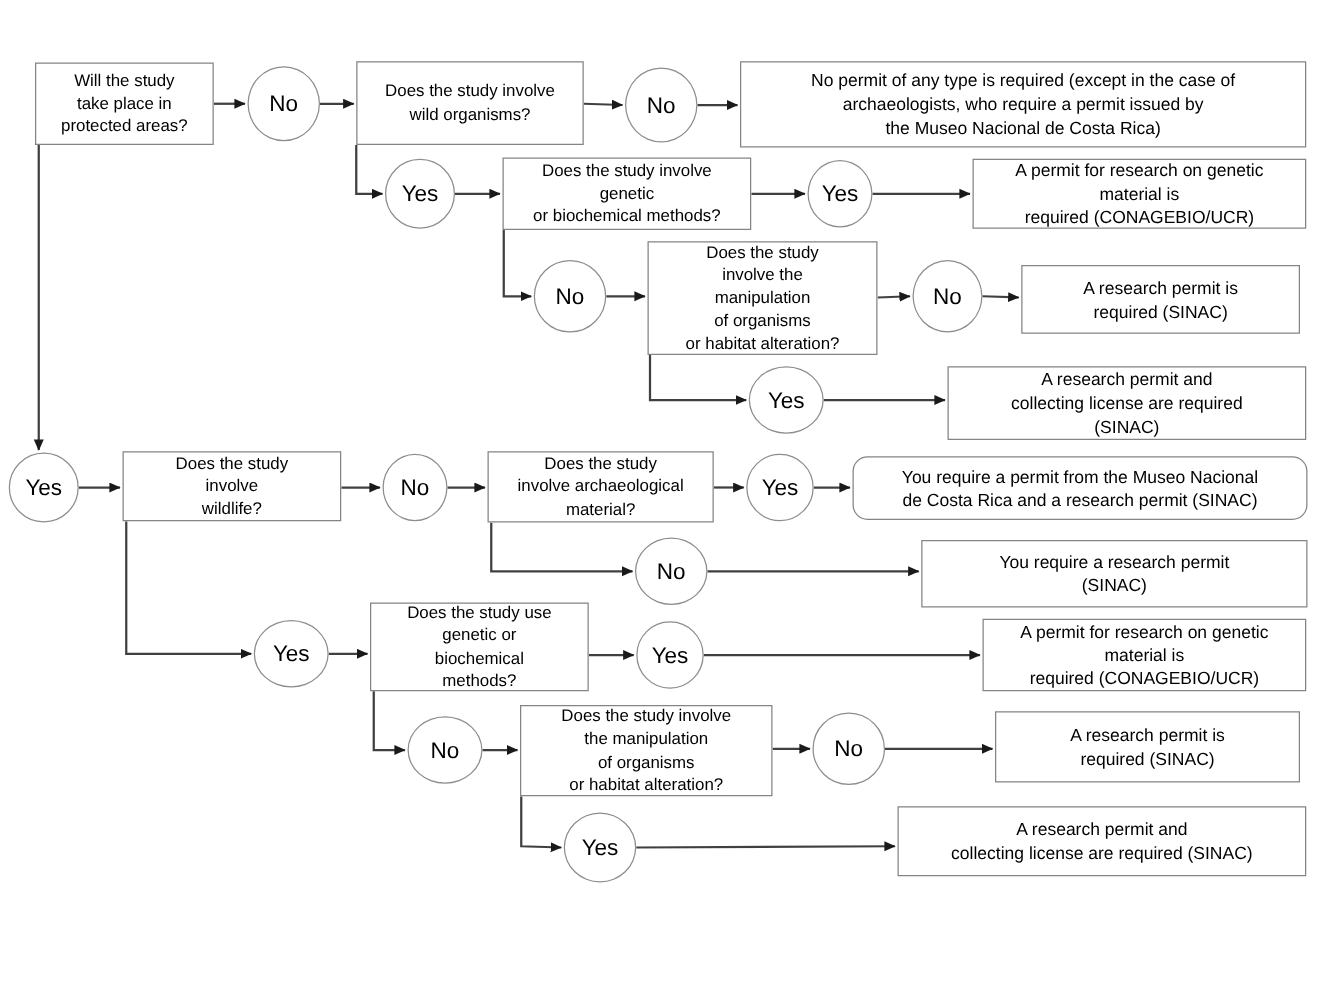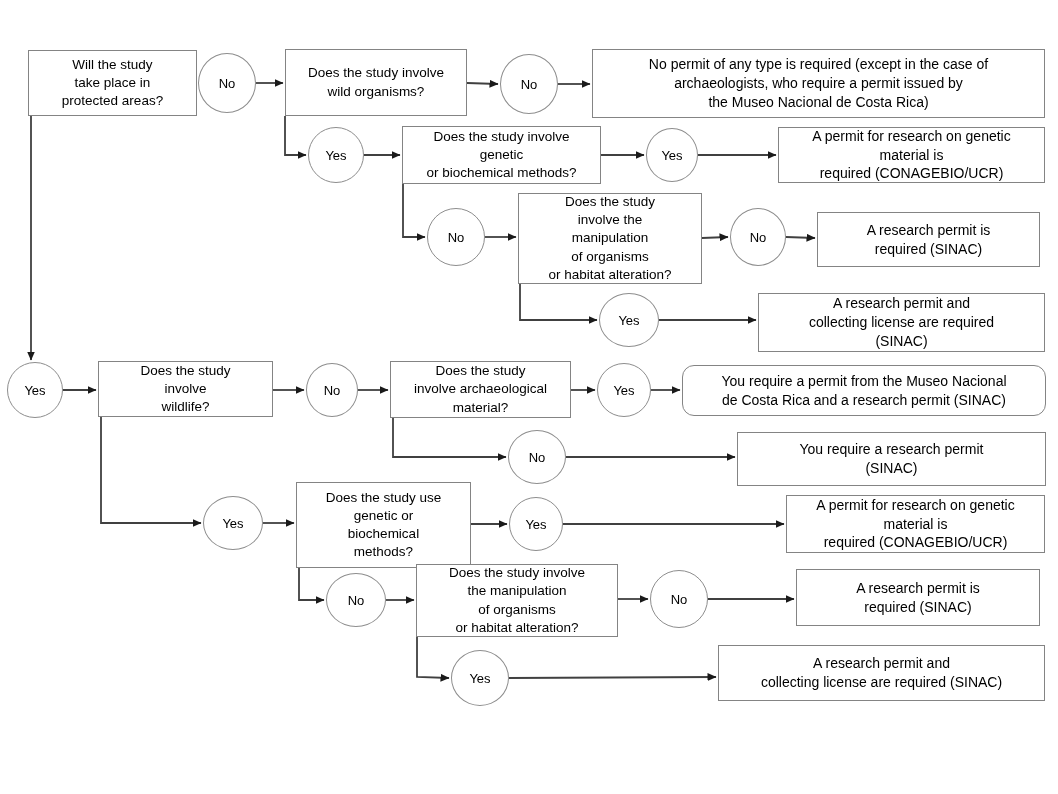--- a/index.html
+++ b/index.html
@@ -41,21 +41,21 @@
   }
   .question {
     font-size: 13.5px;
   }
   .outcome {
     font-size: 14px;
   }
   .circle {
     border: 1.3px solid #8d8d8d;
     border-radius: 50%;
-    font-size: 13px;
+    font-size: 18px;
     line-height: 1;
   }
 </style>
 </head>
 <body>
 
 <div id="stage">
   <svg id="connector-layer" width="1058" height="794" viewBox="0 0 1058 794">
     <defs>
       <marker id="arrow" markerUnits="userSpaceOnUse" markerWidth="10" markerHeight="9" refX="8.5" refY="4" orient="auto">
@@ -90,21 +90,21 @@
         <polyline points="471,524 507,524" fill="none" stroke="#404040" stroke-width="1.8" marker-end="url(#arrow)"></polyline>
         <polyline points="563,524 784,524" fill="none" stroke="#404040" stroke-width="1.8" marker-end="url(#arrow)"></polyline>
         <polyline points="299,552 299,600 324,600" fill="none" stroke="#404040" stroke-width="1.8" marker-end="url(#arrow)"></polyline>
         <polyline points="386,600 414,600" fill="none" stroke="#404040" stroke-width="1.8" marker-end="url(#arrow)"></polyline>
         <polyline points="618,599 648,599" fill="none" stroke="#404040" stroke-width="1.8" marker-end="url(#arrow)"></polyline>
         <polyline points="708,599 794,599" fill="none" stroke="#404040" stroke-width="1.8" marker-end="url(#arrow)"></polyline>
         <polyline points="417,637 417,677 449,678" fill="none" stroke="#404040" stroke-width="1.8" marker-end="url(#arrow)"></polyline>
         <polyline points="509,678 716,677" fill="none" stroke="#404040" stroke-width="1.8" marker-end="url(#arrow)"></polyline>
       </g>
   </svg>
-<div class="node box question" style="left: 28px; top: 50px; width: 169px; height: 66px;">Will the study
+<div class="node box question" style="left: 28px; top: 50px; width: 143px; height: 66px;">Will the study
 take place in
 protected areas?</div>
     <div class="node circle" style="left: 198px; top: 53px; width: 58px; height: 60px;">No</div>
     <div class="node box question" style="left: 285px; top: 49px; width: 182px; height: 67px;">Does the study involve
 wild organisms?</div>
     <div class="node circle" style="left: 500px; top: 54px; width: 58px; height: 60px;">No</div>
     <div class="node box outcome" style="left: 592px; top: 49px; width: 453px; height: 69px;">No permit of any type is required (except in the case of
 archaeologists, who require a permit issued by
 the Museo Nacional de Costa Rica)</div>
     <div class="node circle" style="left: 308px; top: 127px; width: 56px; height: 56px;">Yes</div>
@@ -136,21 +136,21 @@
     <div class="node box question" style="left: 390px; top: 361px; width: 181px; height: 57px;">Does the study
 involve archaeological
 material?</div>
     <div class="node circle" style="left: 597px; top: 363px; width: 54px; height: 54px;">Yes</div>
     <div class="node box outcome" style="left: 682px; top: 365px; width: 364px; height: 51px; border-radius: 12px;">You require a permit from the Museo Nacional
 de Costa Rica and a research permit (SINAC)</div>
     <div class="node circle" style="left: 508px; top: 430px; width: 58px; height: 54px;">No</div>
     <div class="node box outcome" style="left: 737px; top: 432px; width: 309px; height: 54px;">You require a research permit
 (SINAC)</div>
     <div class="node circle" style="left: 203px; top: 496px; width: 60px; height: 54px;">Yes</div>
-    <div class="node box question" style="left: 296px; top: 482px; width: 175px; height: 86px;">Does the study use
+    <div class="node box question" style="left: 296px; top: 482px; width: 175px; height: 71px;">Does the study use
 genetic or
 biochemical
 methods?</div>
     <div class="node circle" style="left: 509px; top: 497px; width: 54px; height: 54px;">Yes</div>
     <div class="node box outcome" style="left: 786px; top: 495px; width: 259px; height: 58px;">A permit for research on genetic
 material is
 required (CONAGEBIO/UCR)</div>
     <div class="node circle" style="left: 326px; top: 573px; width: 60px; height: 54px;">No</div>
     <div class="node box question" style="left: 416px; top: 564px; width: 202px; height: 73px;">Does the study involve
 the manipulation

